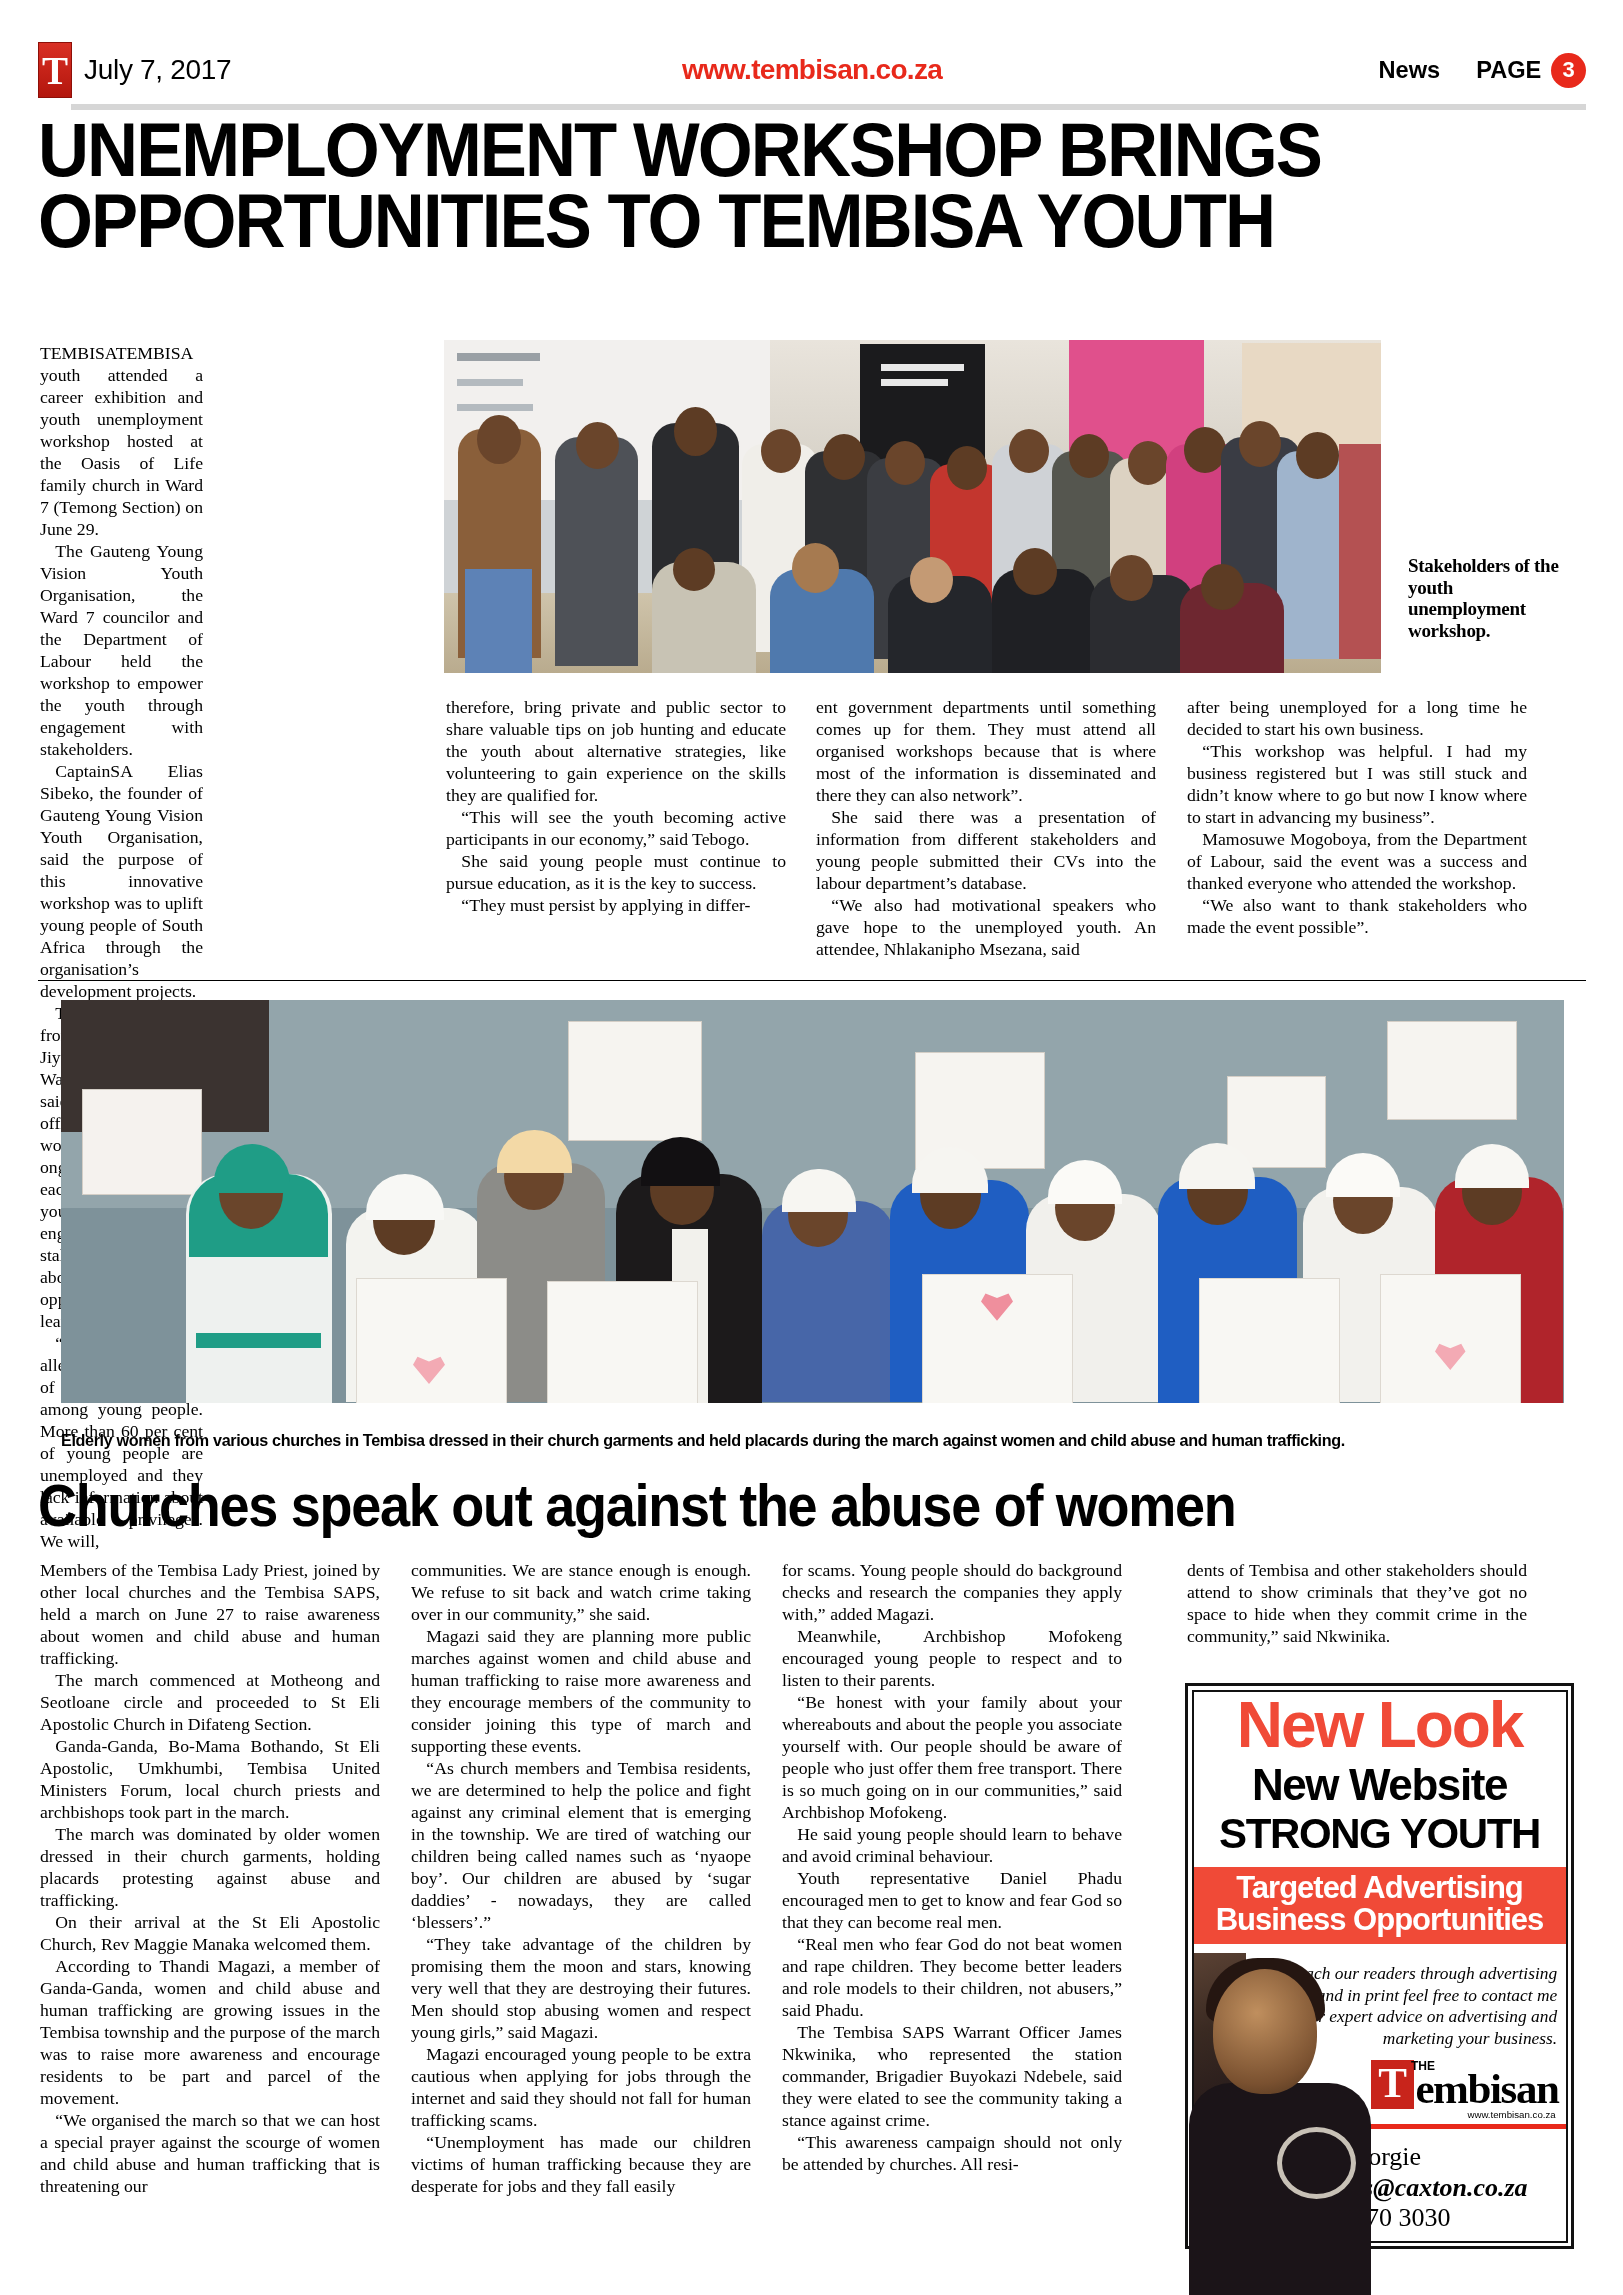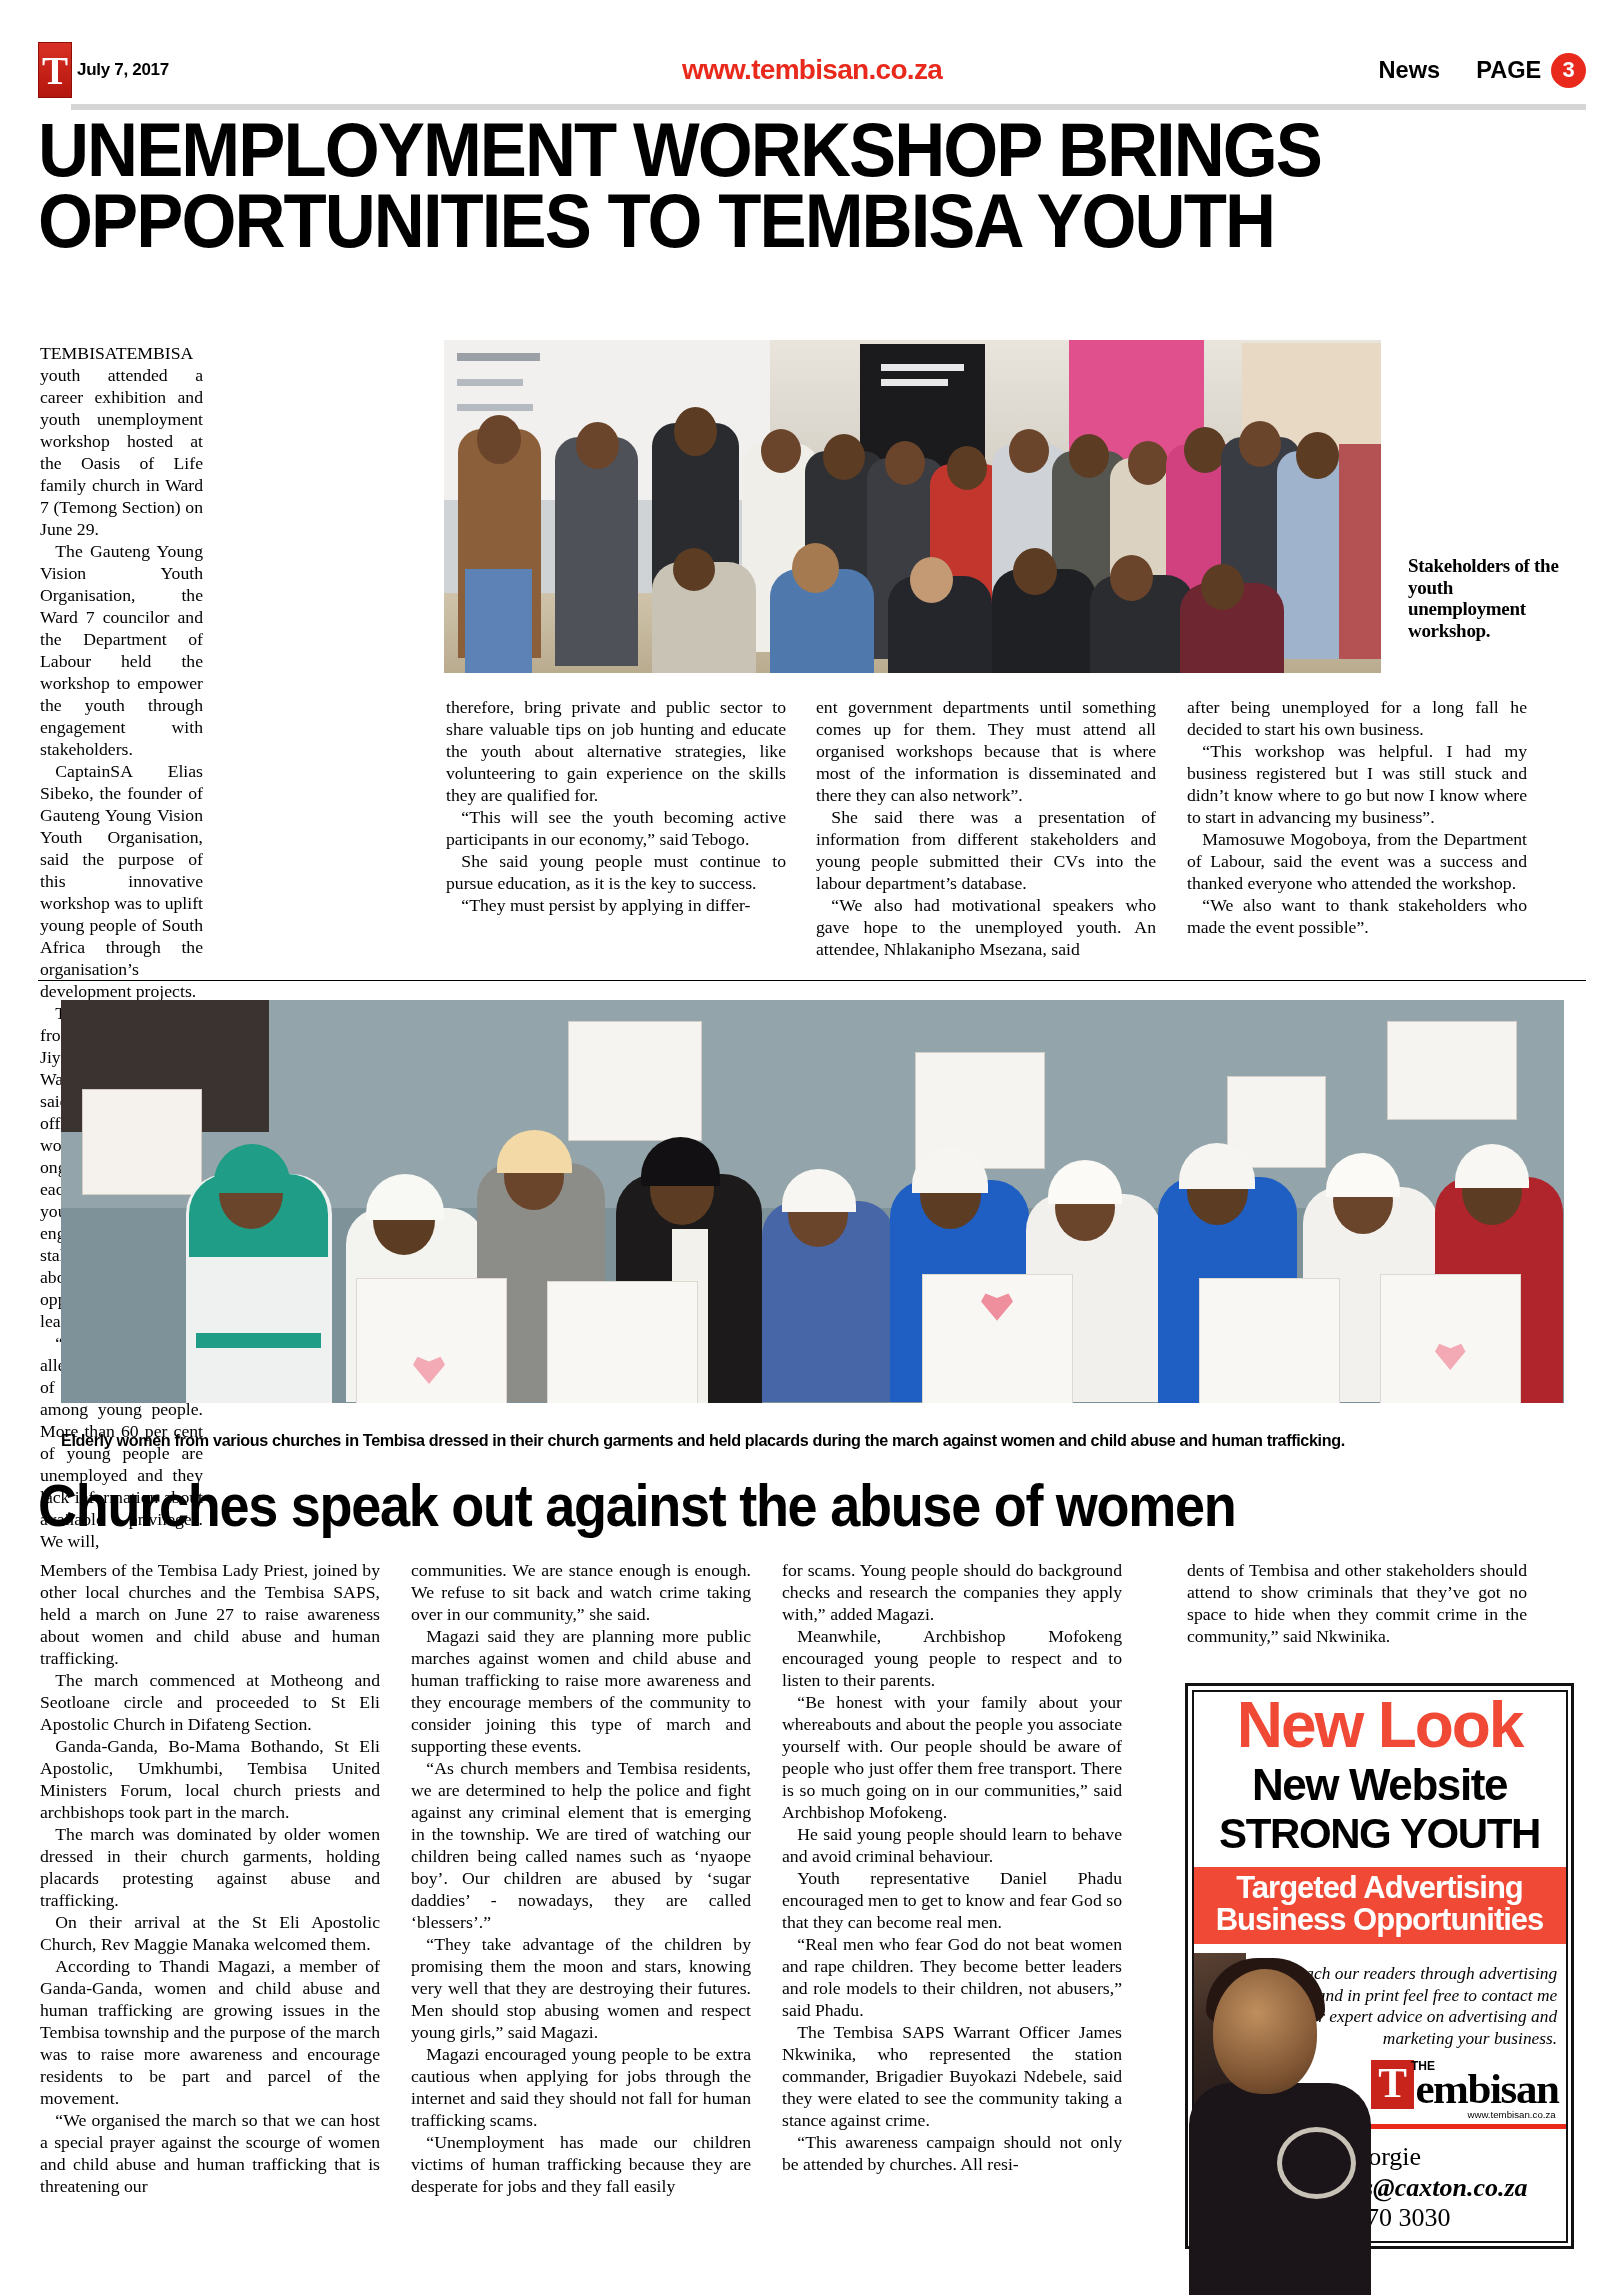--- a/index.html
+++ b/index.html
@@ -5,21 +5,21 @@
   html,body{margin:0;padding:0;background:#ffffff;}
   body{width:1624px;height:2295px;font-family:"Liberation Serif",serif;color:#000;}
   .page{position:relative;width:1624px;height:2295px;background:#fff;overflow:hidden;}
 
   
   .masthead{position:absolute;left:38px;top:42px;width:1548px;height:56px;display:flex;align-items:center;}
   .mh-logo{width:32px;height:54px;background:linear-gradient(180deg,#d93025 0%,#b3160d 100%);
            position:relative;flex:0 0 auto;border:0.7px solid #8e0f08;}
   .mh-logo:before{content:"T";position:absolute;left:0;right:0;top:2.8px;text-align:center;
            font-family:"Liberation Serif",serif;font-weight:700;font-size:39px;color:#fff;line-height:49px;}
-  .mh-date{font-family:"Liberation Sans",sans-serif;font-weight:700;font-size:17px;margin-left:5px;
+  .mh-date{font-family:"Liberation Sans",sans-serif;font-weight:400;font-size:28px;margin-left:12px;
            letter-spacing:-0.3px;white-space:nowrap;}
   .mh-url{position:absolute;left:0;right:0;text-align:center;color:#e8291b;font-weight:700;font-size:28px;
           font-family:"Liberation Sans",sans-serif;letter-spacing:-0.7px;}
   .mh-right{margin-left:auto;display:flex;align-items:center;gap:36px;}
   .mh-section{font-family:"Liberation Sans",sans-serif;font-weight:700;font-size:23.6px;}
   .mh-pagewrap{display:flex;align-items:center;gap:9.7px;}
   .mh-pagelabel{font-family:"Liberation Sans",sans-serif;font-weight:700;font-size:23.6px;}
   .mh-pagenum{width:35px;height:35px;border-radius:50%;background:#e8291b;color:#fff;
       display:flex;align-items:center;justify-content:center;font-family:"Liberation Sans",sans-serif;
       font-weight:700;font-size:22px;}
@@ -184,21 +184,21 @@
   </div>
 
   <div class="col" style="left:446px;top:696px;width:340px;">
     <p class="first">therefore, bring private and public sector to share valuable tips on job hunting and educate the youth about alternative strategies, like volunteering to gain experience on the skills they are qualified for.</p>
     <p>“This will see the youth becoming active participants in our economy,” said Tebogo.</p>
     <p>She said young people must continue to pursue education, as it is the key to success.</p>
     <p>“They must persist by applying in differ-</p>
   </div>
 
   <div class="col" style="left:1187px;top:696px;width:340px;">
-    <p class="first">after being unemployed for a long fall he decided to start his own business.</p>
+    <p class="first">after being unemployed for a long time he decided to start his own business.</p>
     <p>“This workshop was helpful. I had my business registered but I was still stuck and didn’t know where to go but now I know where to start in advancing my business”.</p>
     <p>Mamosuwe Mogoboya, from the Department of Labour, said the event was a success and thanked everyone who attended the workshop.</p>
     <p>“We also want to thank stakeholders who made the event possible”.</p>
   </div>
 
   <div class="hr-thin" style="left:38px;top:980px;width:1548px;"></div>
 
   <div class="photo" style="left:61px;top:1000px;width:1503px;height:403px;background:#94a7ad;">
     <div style="position:absolute;left:0;top:0;right:0;height:208px;background:#93a5ab;"></div>
     <div style="position:absolute;left:0;top:208px;right:0;bottom:0;background:#7e929a;"></div>

